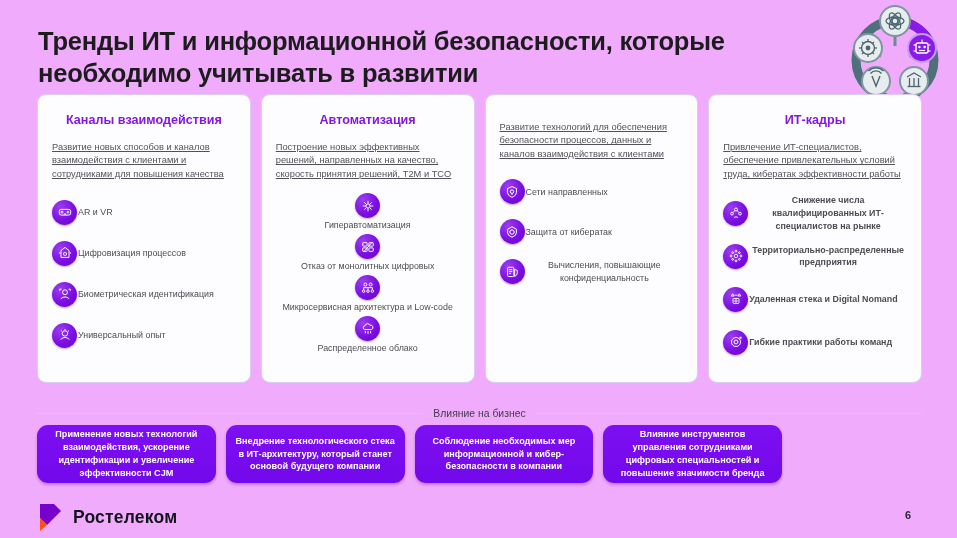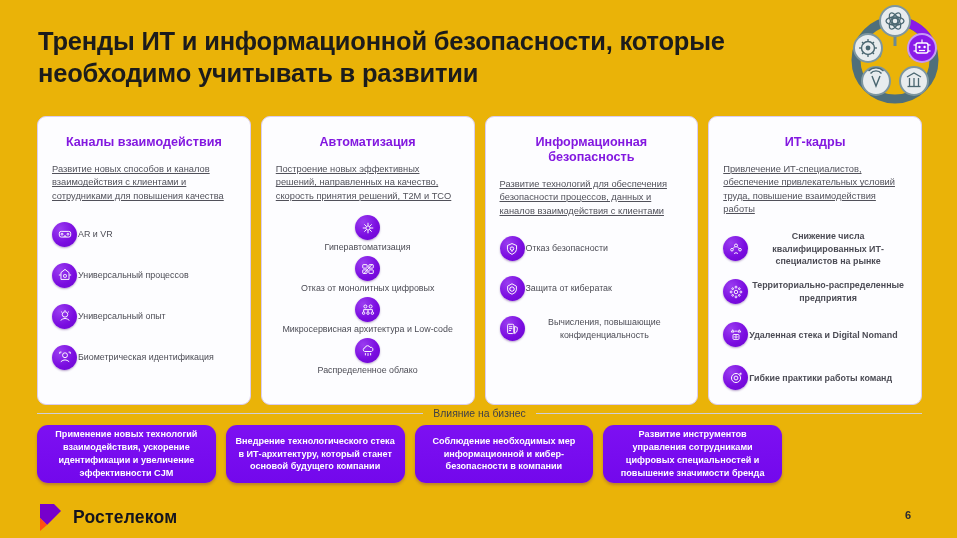--- a/index.html
+++ b/index.html
@@ -12,21 +12,21 @@
     width: 957px;
     height: 538px;
     overflow: hidden;
     font-family: "Liberation Sans", sans-serif;
     position: relative;
     color: #4a4a52;
   }
   .slide {
     position: absolute;
     inset: 0;
-    background: #eab308;
+    background: #f0abfc;
   }
 
   
   .slide-title {
     position: absolute;
     left: 38px;
     top: 26px;
     width: 760px;
     font-size: 25.5px;
     font-weight: bold;
@@ -41,21 +41,21 @@
     left: 843px;
     top: 4px;
     width: 104px;
     height: 104px;
   }
 
   
   .cards {
     position: absolute;
     left: 37px;
-    top: 116px;
+    top: 94px;
     width: 885px;
     height: 289px;
     display: flex;
     gap: 10px;
   }
   .card {
     position: relative;
     width: 214px;
     background: #fdfdff;
     border: 1px solid #d9cdf2;
@@ -296,46 +296,46 @@
 
         <div class="card-item">
           <span class="icon-badge">
             <svg viewBox="0 0 16 16" width="14" height="14" fill="none" stroke="#ffffff" stroke-width="1.1">
               <path d="M8 1.6 L12.6 5.2 L12.6 13 L3.4 13 L3.4 5.2 Z"></path>
               <rect x="6.4" y="7.6" width="3.2" height="3" rx="0.6"></rect>
               <line x1="1" y1="8" x2="3" y2="8"></line>
                 <line x1="13" y1="8" x2="15" y2="8"></line>
             </svg>
           </span>
-          <span class="card-item-label">Универсальный процессов</span>
+          <span class="card-item-label">Цифровизация процессов</span>
+        </div>
+
+        <div class="card-item">
+          <span class="icon-badge">
+            <svg viewBox="0 0 16 16" width="14" height="14" fill="none" stroke="#ffffff" stroke-width="1.1">
+              <circle cx="8" cy="6" r="2.8"></circle>
+              <path d="M3.2 13.4 q4.8-4.2 9.6 0"></path>
+              <path d="M2 4.4 V2.4 H4"></path>
+                <path d="M14 4.4 V2.4 H12"></path>
+            </svg>
+          </span>
+          <span class="card-item-label">Биометрическая идентификация</span>
         </div>
 
         <div class="card-item">
           <span class="icon-badge">
             <svg viewBox="0 0 16 16" width="14" height="14" fill="none" stroke="#ffffff" stroke-width="1.1">
               <circle cx="8" cy="6.2" r="3.1"></circle>
               <path d="M3 13 q5-4.4 10 0"></path>
               <line x1="8" y1="1.2" x2="8" y2="2.6"></line>
               <line x1="3.6" y1="3" x2="4.6" y2="3.9"></line>
               <line x1="12.4" y1="3" x2="11.4" y2="3.9"></line>
             </svg>
           </span>
           <span class="card-item-label">Универсальный опыт</span>
-        </div>
-
-        <div class="card-item">
-          <span class="icon-badge">
-            <svg viewBox="0 0 16 16" width="14" height="14" fill="none" stroke="#ffffff" stroke-width="1.1">
-              <circle cx="8" cy="6" r="2.8"></circle>
-              <path d="M3.2 13.4 q4.8-4.2 9.6 0"></path>
-              <path d="M2 4.4 V2.4 H4"></path>
-                <path d="M14 4.4 V2.4 H12"></path>
-            </svg>
-          </span>
-          <span class="card-item-label">Биометрическая идентификация</span>
         </div>
       </div>
     </div>
 
     <div class="card" data-col="1">
       <div class="card-title">Автоматизация</div>
       <div class="card-desc">Построение новых эффективных решений, направленных на качество, скорость принятия решений, T2M и TCO</div>
       <div class="card-items">
 
         <div class="card-item">
@@ -395,33 +395,32 @@
                 <line x1="8" y1="10.4" x2="8" y2="13.6"></line>
               <line x1="11" y1="10.4" x2="11" y2="13"></line>
             </svg>
           </span>
           <span class="card-item-label">Распределенное облако</span>
         </div>
       </div>
     </div>
 
     <div class="card" data-col="2">
-      <div class="card-title">Информационная безопасность</div>
       <div class="card-desc">Развитие технологий для обеспечения безопасности процессов, данных и каналов взаимодействия с клиентами</div>
       <div class="card-items">
 
         <div class="card-item">
           <span class="icon-badge">
             <svg viewBox="0 0 16 16" width="14" height="14" fill="none" stroke="#ffffff" stroke-width="1.1">
               <path d="M8 1.8 L13.2 4 V8.4 q0 3.6-5.2 5.8 Q2.8 12 2.8 8.4 V4 Z"></path>
               <circle cx="8" cy="7.6" r="2"></circle>
               <line x1="8" y1="9.6" x2="8" y2="11.4"></line>
             </svg>
           </span>
-          <span class="card-item-label">Отказ безопасности</span>
+          <span class="card-item-label">Сети направленных</span>
         </div>
 
         <div class="card-item">
           <span class="icon-badge">
             <svg viewBox="0 0 16 16" width="14" height="14" fill="none" stroke="#ffffff" stroke-width="1.1">
               <path d="M8 2 L13 4.8 V9 q0 3.2-5 5 Q3 12.2 3 9 V4.8 Z"></path>
               <path d="M8 5.4 L10.4 6.8 V9.4 L8 10.8 L5.6 9.4 V6.8 Z"></path>
             </svg>
           </span>
           <span class="card-item-label">Защита от кибератак</span>
@@ -438,21 +437,21 @@
             </svg>
           </span>
           <span class="card-item-label">Вычисления, повышающие конфиденциальность</span>
         </div>
 
       </div>
     </div>
 
     <div class="card" data-col="3">
       <div class="card-title">ИТ-кадры</div>
-      <div class="card-desc">Привлечение ИТ-специалистов, обеспечение привлекательных условий труда, повышение взаимодействия работы</div>
+      <div class="card-desc">Привлечение ИТ-специалистов, обеспечение привлекательных условий труда, кибератак эффективности работы</div>
       <div class="card-items">
 
         <div class="card-item">
           <span class="icon-badge">
             <svg viewBox="0 0 16 16" width="14" height="14" fill="none" stroke="#ffffff" stroke-width="1.05">
               <circle cx="8" cy="4" r="1.7"></circle>
               <circle cx="3.4" cy="8.8" r="1.5"></circle>
               <circle cx="12.6" cy="8.8" r="1.5"></circle>
               <path d="M5.8 13.2 q2.2-2 4.4 0"></path>
               <line x1="6.6" y1="5.2" x2="4.6" y2="7.6"></line>
@@ -509,21 +508,21 @@
   <div class="impact-divider">
     <span class="rule"></span>
     <span class="impact-label">Влияние на бизнес</span>
     <span class="rule"></span>
   </div>
 
   <div class="impact-boxes">
     <div class="impact-box">Применение новых технологий взаимодействия, ускорение идентификации и увеличение эффективности CJM</div>
     <div class="impact-box">Внедрение технологического стека в ИТ-архитектуру, который станет основой будущего компании</div>
     <div class="impact-box">Соблюдение необходимых мер информационной и кибер-безопасности в компании</div>
-    <div class="impact-box">Развитие инструментов управления сотрудниками цифровых специальностей и повышение значимости бренда</div>
+    <div class="impact-box">Влияние инструментов управления сотрудниками цифровых специальностей и повышение значимости бренда</div>
   </div>
 
   <div class="footer-logo">
     <span>
       <svg class="logo-mark" viewBox="0 0 27 30" aria-hidden="true">
         <path d="M3 2 L17 2 L24 9 L10 23 L3 16 Z" fill="#7700cc"></path>
         <path d="M3 16 L10 23 L3 29 Z" fill="#ff4f12"></path>
       </svg>
     </span>
     <span class="logo-word">Ростелеком</span>

